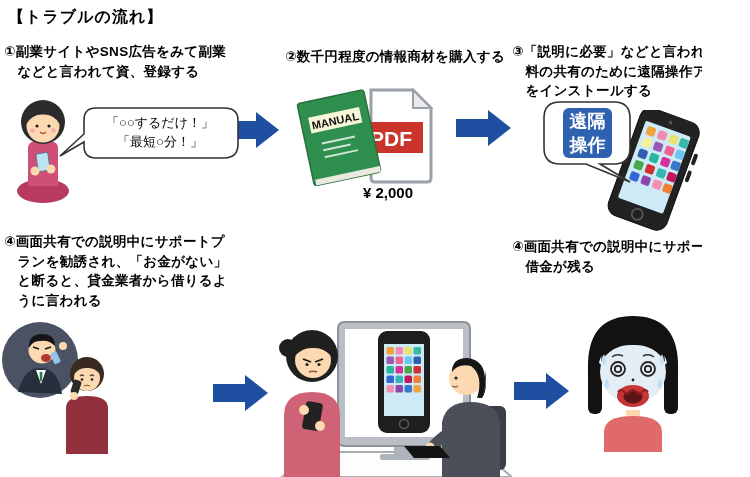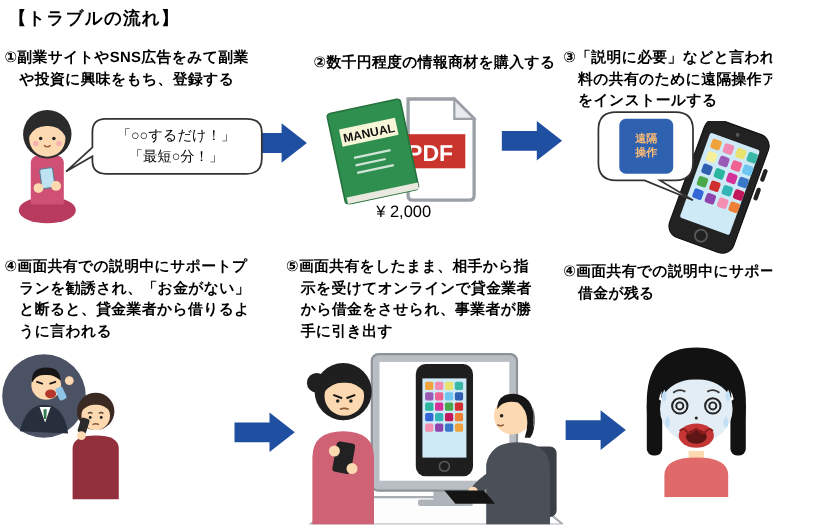--- a/index.html
+++ b/index.html
@@ -32,55 +32,51 @@
     position:absolute; display:flex; align-items:center; justify-content:center;
     text-align:center; white-space:pre-line; line-height:1.5; font-weight:500;
   }
   .b1 { left:56px; top:106px; width:184px; height:64px; }
   .b1 .bubble-text { left:26px; top:0; right:2px; bottom:12px; font-size:13px; }
   .b2 { left:92px; top:301px; width:186px; height:64px; }
   .b2 .bubble-text { left:26px; top:0; right:2px; bottom:12px; font-size:12.5px; }
   .b3 { left:542px; top:100px; width:100px; height:84px; }
   .remote-box {
     position:absolute; left:21px; top:8px; width:49px; height:50px;
-    background:#2E62B0; border-radius:6px; color:#fdba74; font-size:10px; font-weight:bold;
+    background:#2E62B0; border-radius:6px; color:#ffffff; font-size:18px; font-weight:bold;
     display:flex; align-items:center; justify-content:center; text-align:center;
     white-space:pre-line; line-height:1.35;
   }
 
   .illu { position:absolute; }
   .i1 { left:2px;   top:96px;  width:78px;  height:108px; }
   .i2 { left:293px; top:86px;  width:150px; height:100px; }
-  .price { position:absolute; left:321px; top:184px; width:92px; text-align:center; font-size:15px; font-weight:400; }
+  .price { position:absolute; left:342px; top:184px; width:92px; text-align:center; font-size:15px; font-weight:700; }
   .i3 { left:596px; top:110px; width:114px; height:122px; }
   .i4 { left:0px;   top:316px; width:116px; height:138px; }
   .i5 { left:276px; top:318px; width:236px; height:159px; }
   .i6 { left:574px; top:312px; width:118px; height:140px; }
 </style>
 </head>
 <body>
 
 <div class="canvas">
 
   <div class="title">【トラブルの流れ】</div>
 
   <div class="step-text s1">①副業サイトやSNS広告をみて副業
-や投資に興味をもち、登録する</div>
+などと言われて資、登録する</div>
   <div class="step-text s2">②数千円程度の情報商材を購入する</div>
   <div class="step-text s4">④画面共有での説明中にサポートプ
 ランを勧誘され、「お金がない」
 と断ると、貸金業者から借りるよ
 うに言われる</div>
   <div class="step-text s3">③「説明に必要」などと言われて資
 料の共有のために遠隔操作アプリ
 をインストールする</div>
-  <div class="step-text s5">⑤画面共有をしたまま、相手から指
-示を受けてオンラインで貸金業者
-から借金をさせられ、事業者が勝
-手に引き出す</div>
   <div class="step-text s6">④画面共有での説明中にサポートプ、
 借金が残る</div>
 
   <svg class="arrow a1" viewBox="0 0 56 40">
       <polygon points="0,11 32,11 32,2 55,20 32,38 32,29 0,29" fill="#1F4FA0"></polygon>
     </svg>
   <svg class="arrow a2" viewBox="0 0 56 40">
       <polygon points="0,11 32,11 32,2 55,20 32,38 32,29 0,29" fill="#1F4FA0"></polygon>
     </svg>
   <svg class="arrow a3" viewBox="0 0 56 40">

